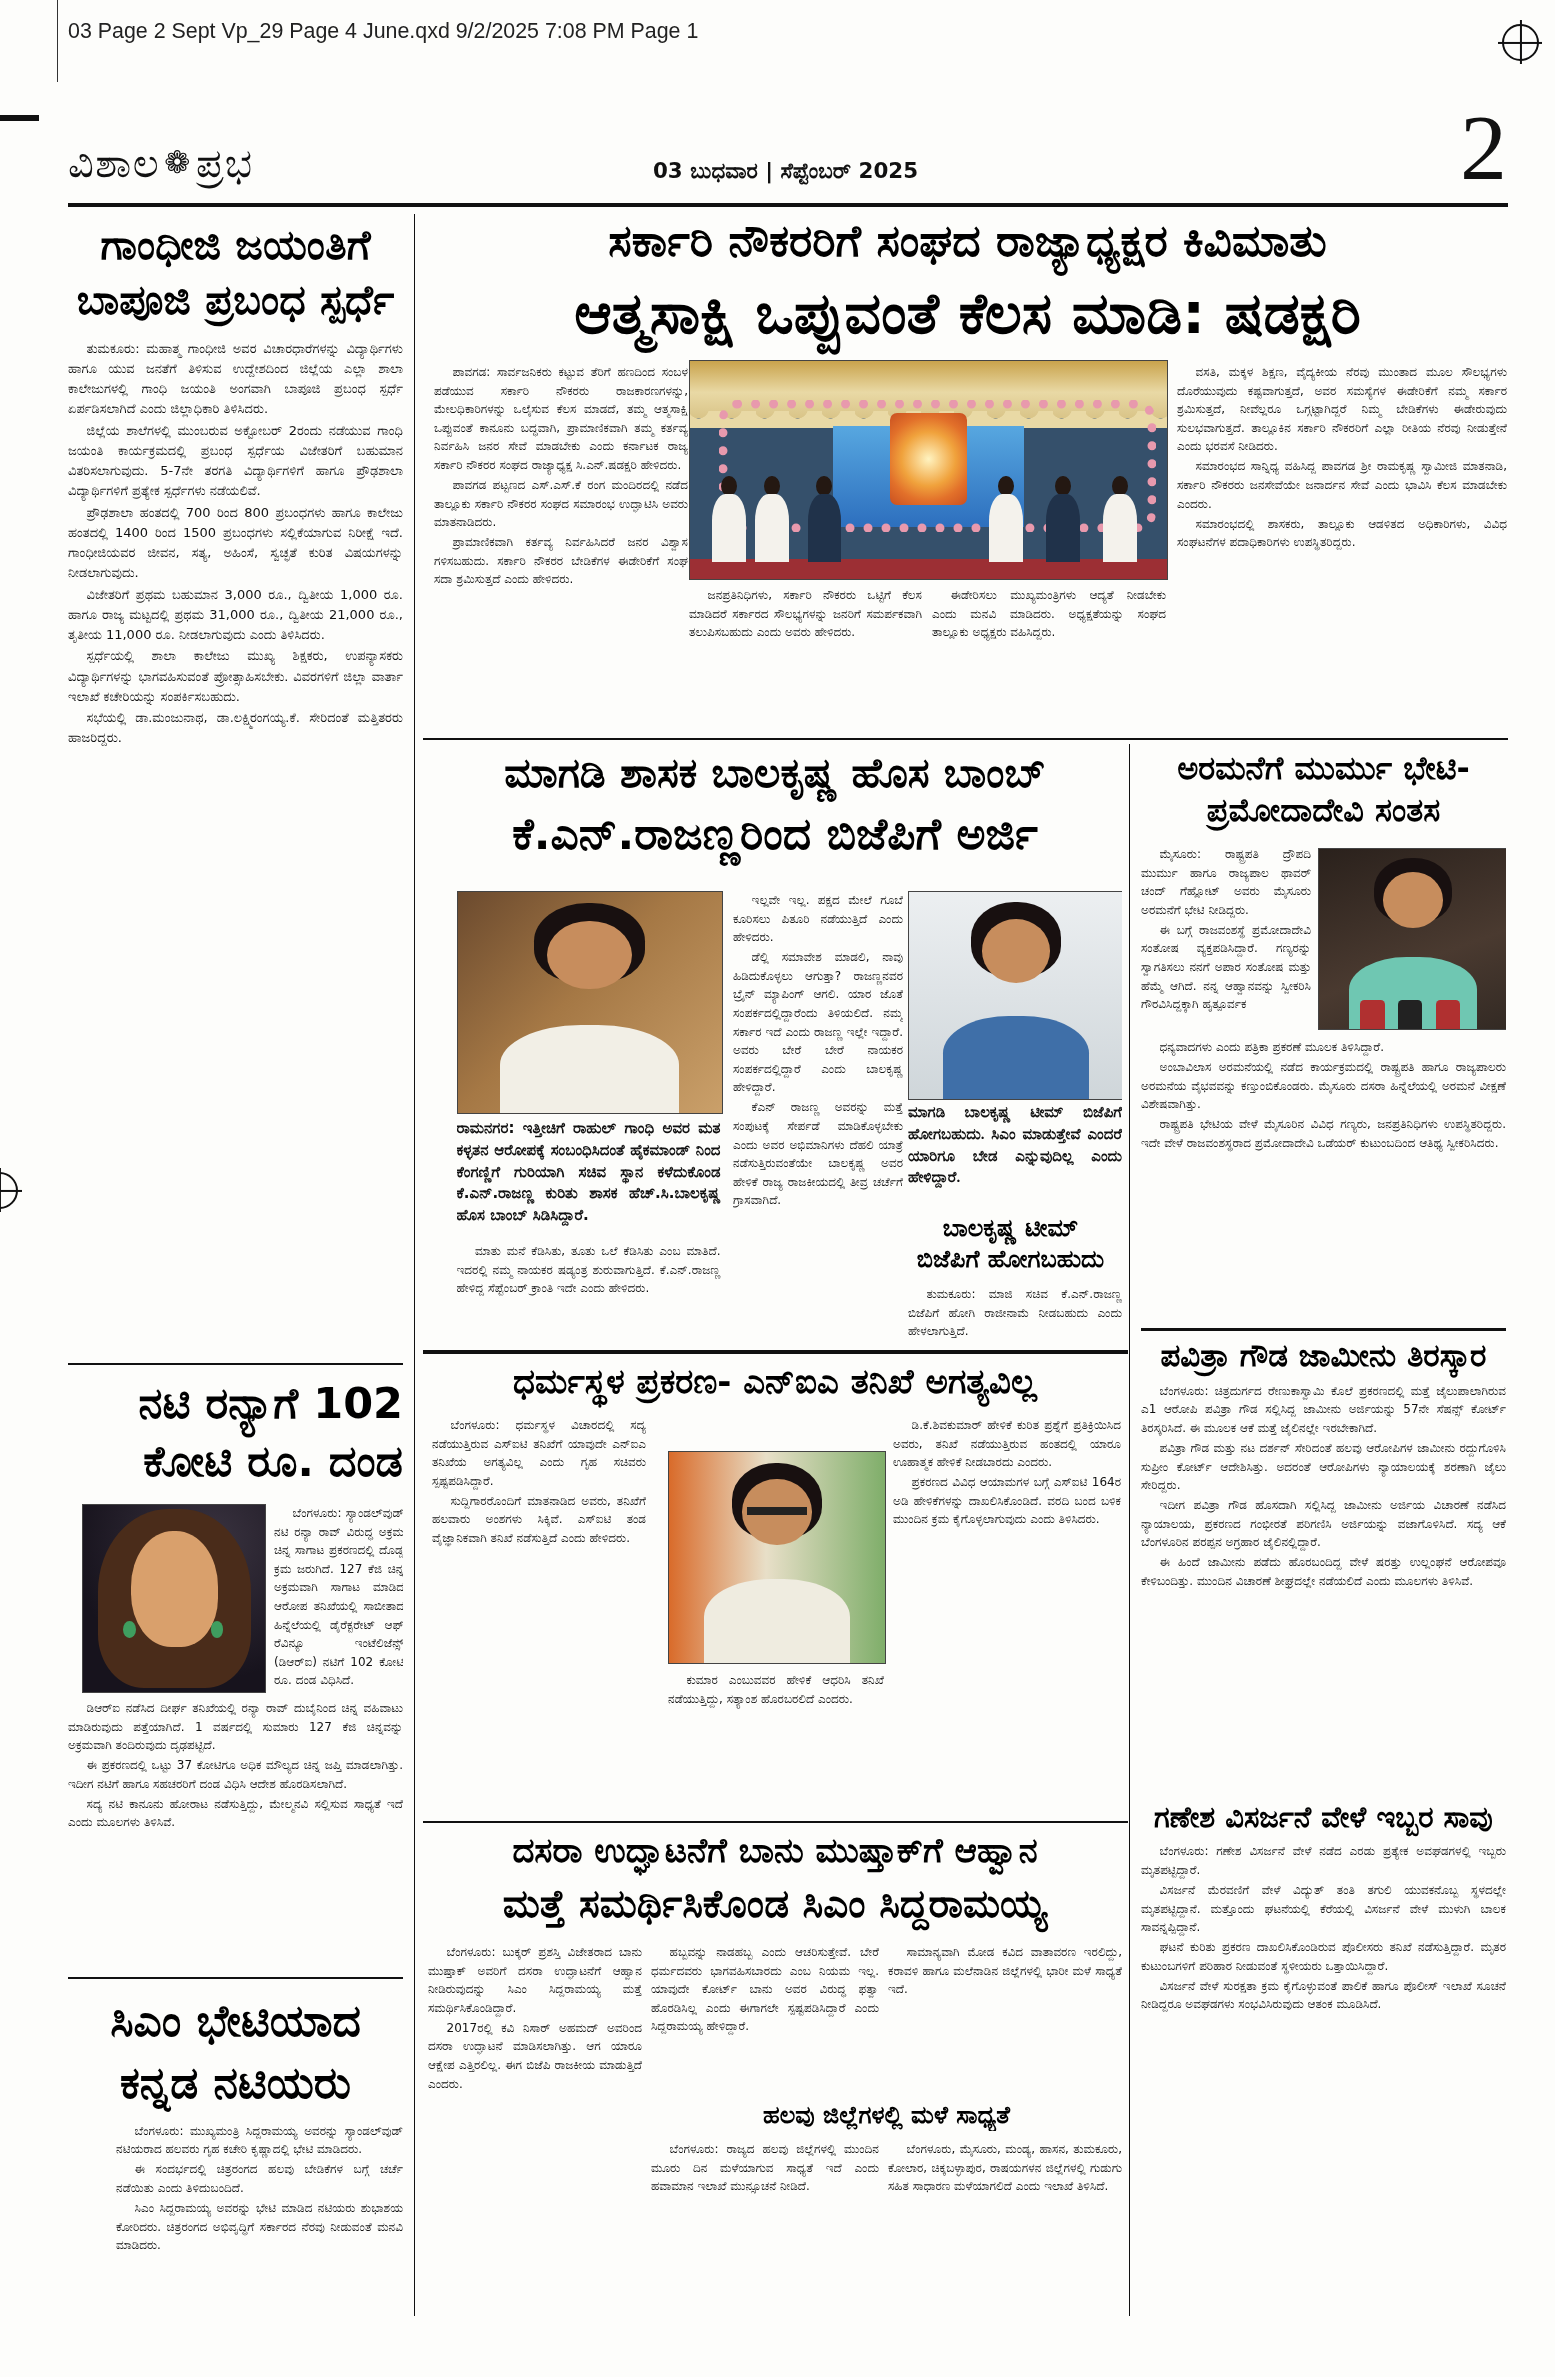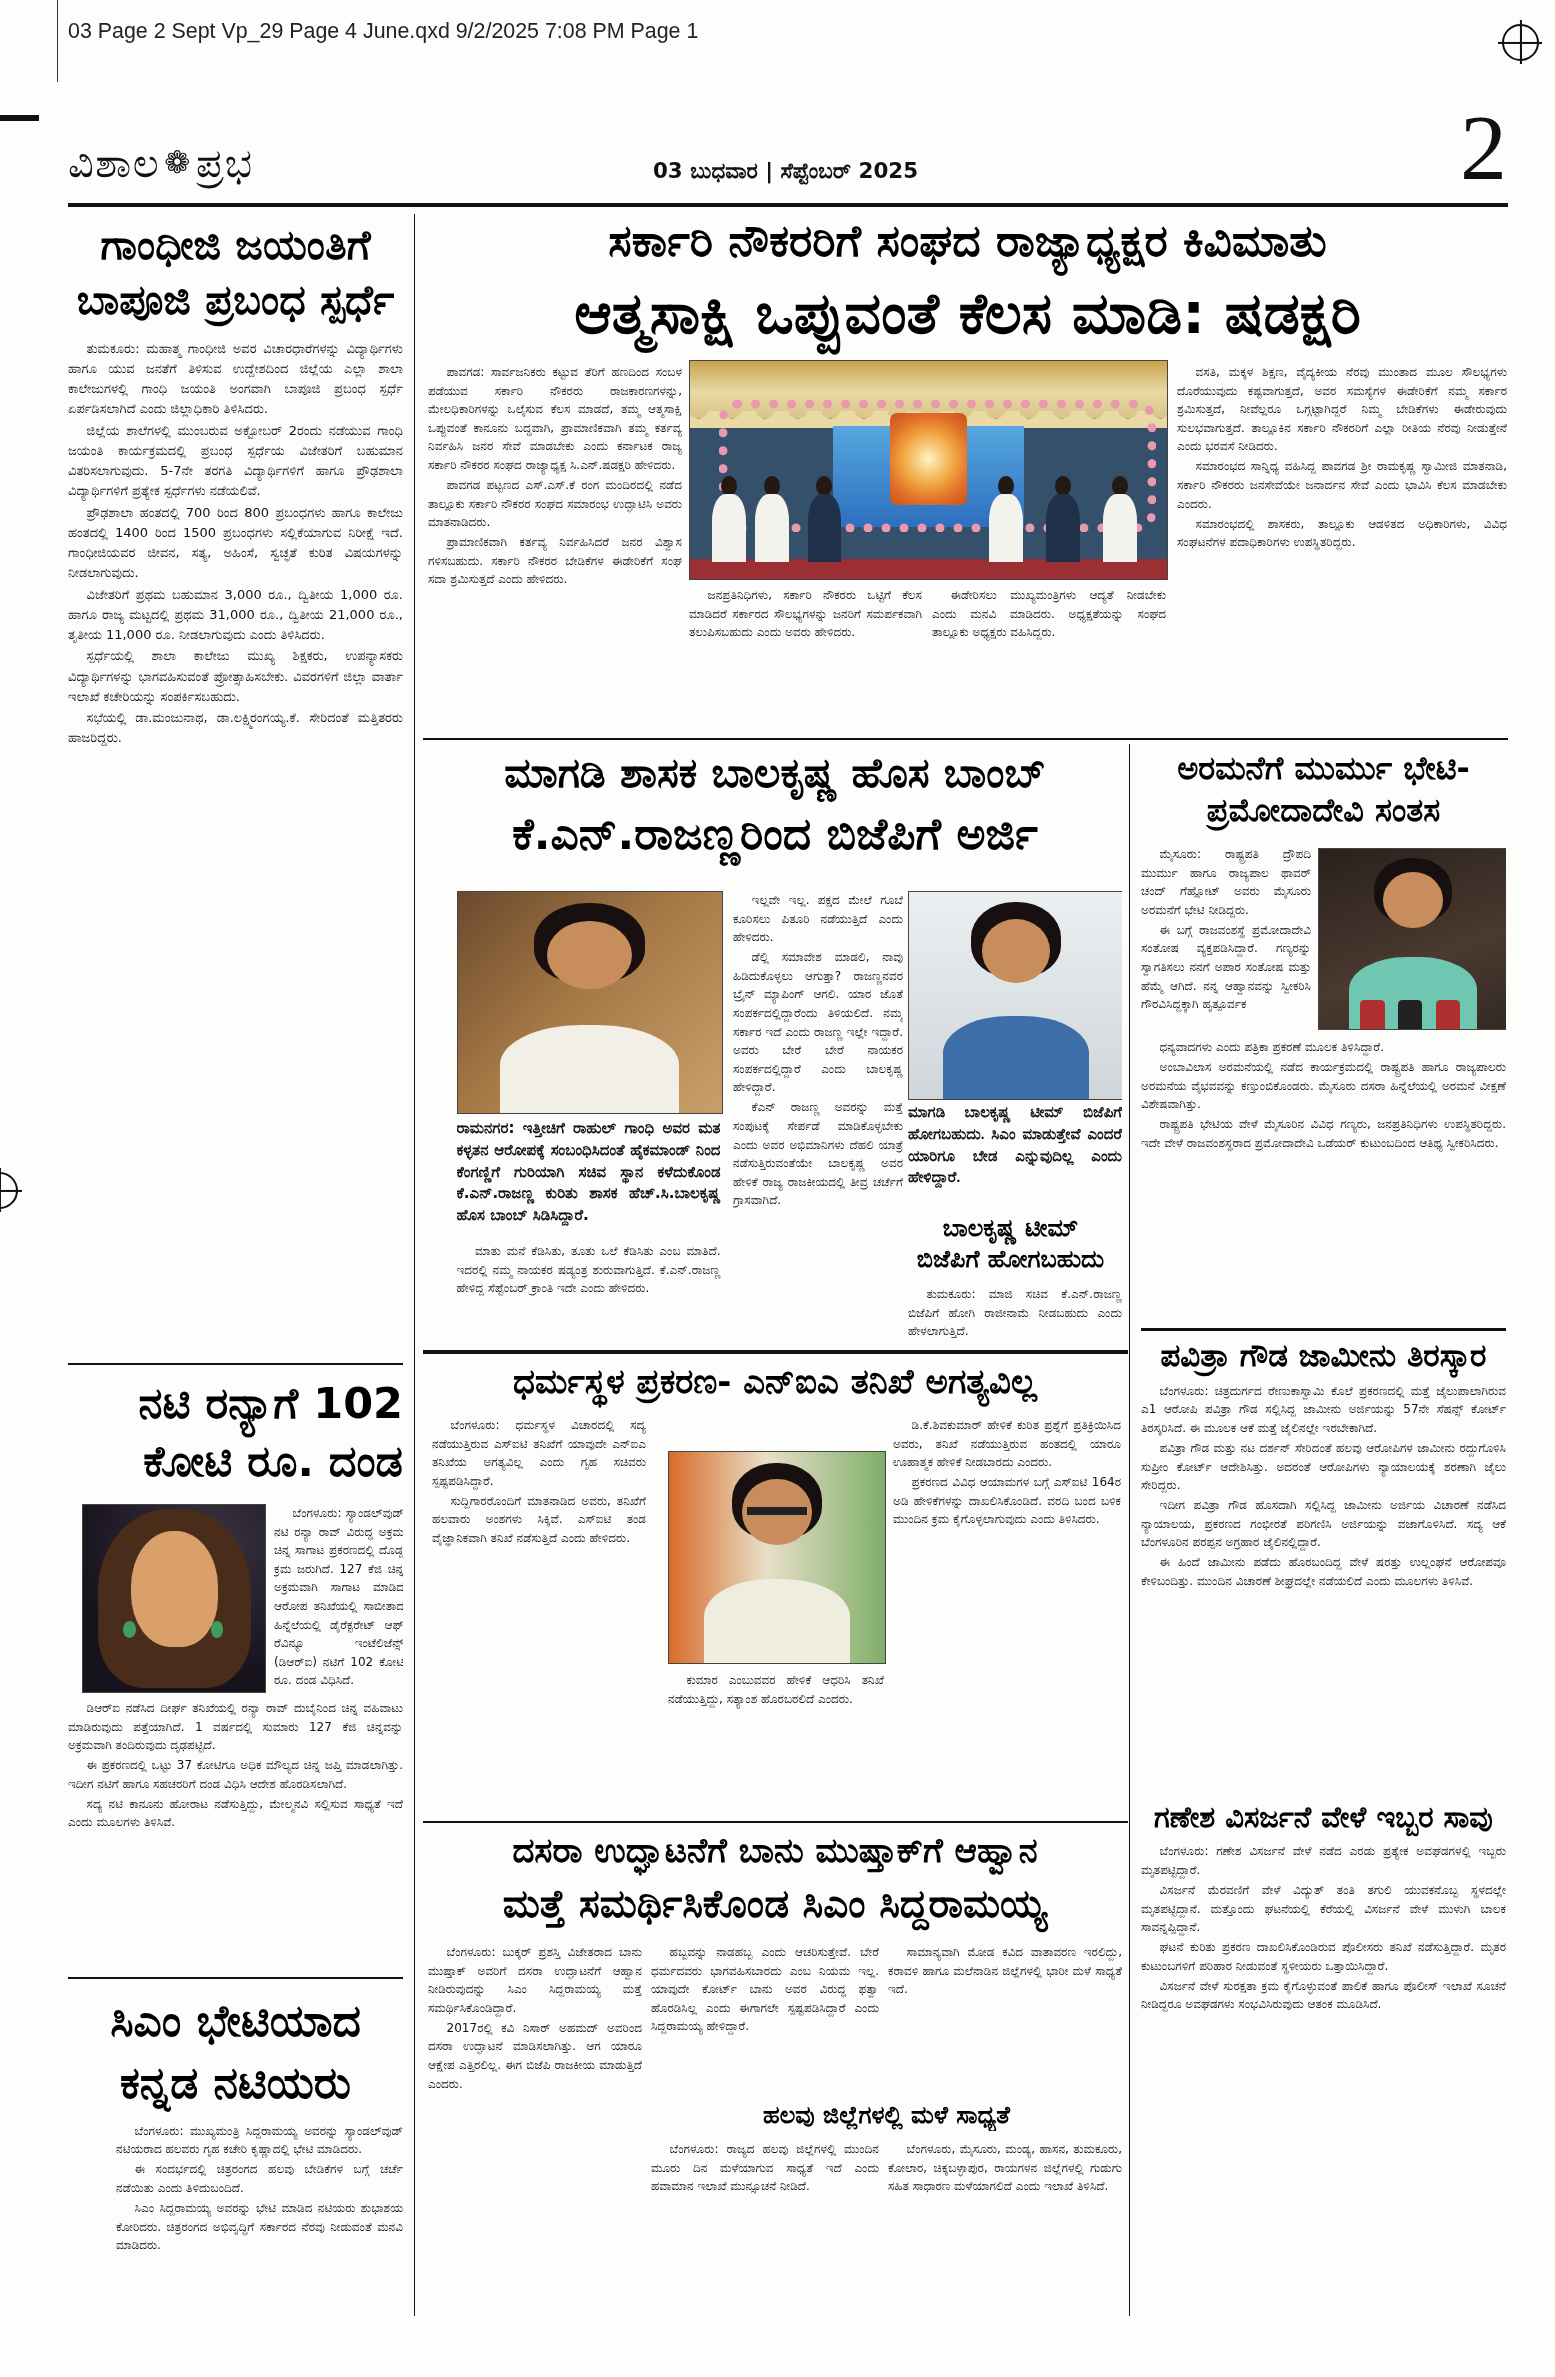--- a/index.html
+++ b/index.html
@@ -144,21 +144,21 @@
         <p>ಪ್ರೌಢಶಾಲಾ ಹಂತದಲ್ಲಿ 700 ರಿಂದ 800 ಪ್ರಬಂಧಗಳು ಹಾಗೂ ಕಾಲೇಜು ಹಂತದಲ್ಲಿ 1400 ರಿಂದ 1500 ಪ್ರಬಂಧಗಳು ಸಲ್ಲಿಕೆಯಾಗುವ ನಿರೀಕ್ಷೆ ಇದೆ. ಗಾಂಧೀಜಿಯವರ ಜೀವನ, ಸತ್ಯ, ಅಹಿಂಸೆ, ಸ್ವಚ್ಛತೆ ಕುರಿತ ವಿಷಯಗಳನ್ನು ನೀಡಲಾಗುವುದು.</p>
         <p>ವಿಜೇತರಿಗೆ ಪ್ರಥಮ ಬಹುಮಾನ 3,000 ರೂ., ದ್ವಿತೀಯ 1,000 ರೂ. ಹಾಗೂ ರಾಜ್ಯ ಮಟ್ಟದಲ್ಲಿ ಪ್ರಥಮ 31,000 ರೂ., ದ್ವಿತೀಯ 21,000 ರೂ., ತೃತೀಯ 11,000 ರೂ. ನೀಡಲಾಗುವುದು ಎಂದು ತಿಳಿಸಿದರು.</p>
         <p>ಸ್ಪರ್ಧೆಯಲ್ಲಿ ಶಾಲಾ ಕಾಲೇಜು ಮುಖ್ಯ ಶಿಕ್ಷಕರು, ಉಪನ್ಯಾಸಕರು ವಿದ್ಯಾರ್ಥಿಗಳನ್ನು ಭಾಗವಹಿಸುವಂತೆ ಪ್ರೋತ್ಸಾಹಿಸಬೇಕು. ವಿವರಗಳಿಗೆ ಜಿಲ್ಲಾ ವಾರ್ತಾ ಇಲಾಖೆ ಕಚೇರಿಯನ್ನು ಸಂಪರ್ಕಿಸಬಹುದು.</p>
         <p>ಸಭೆಯಲ್ಲಿ ಡಾ.ಮಂಜುನಾಥ, ಡಾ.ಲಕ್ಷ್ಮಿರಂಗಯ್ಯ.ಕೆ. ಸೇರಿದಂತೆ ಮತ್ತಿತರರು ಹಾಜರಿದ್ದರು.</p>
       </div>
   </div>
 
   <div class="art" style="left:428px;top:213px;width:1079px;height:524px;">
     <div class="hl hl-main-1">ಸರ್ಕಾರಿ ನೌಕರರಿಗೆ ಸಂಘದ ರಾಜ್ಯಾಧ್ಯಕ್ಷರ ಕಿವಿಮಾತು</div>
     <div class="hl hl-main-2">ಆತ್ಮಸಾಕ್ಷಿ ಒಪ್ಪುವಂತೆ ಕೆಲಸ ಮಾಡಿ: ಷಡಕ್ಷರಿ</div>
-    <div class="abs body-text" style="left:0;top:150px;width:254px;height:371px;">
+    <div class="abs body-text" style="left:6px;top:150px;width:254px;height:371px;">
         <p>ಪಾವಗಡ: ಸಾರ್ವಜನಿಕರು ಕಟ್ಟುವ ತೆರಿಗೆ ಹಣದಿಂದ ಸಂಬಳ ಪಡೆಯುವ ಸರ್ಕಾರಿ ನೌಕರರು ರಾಜಕಾರಣಗಳನ್ನು, ಮೇಲಧಿಕಾರಿಗಳನ್ನು ಒಲೈಸುವ ಕೆಲಸ ಮಾಡದೆ, ತಮ್ಮ ಆತ್ಮಸಾಕ್ಷಿ ಒಪ್ಪುವಂತೆ ಕಾನೂನು ಬದ್ಧವಾಗಿ, ಪ್ರಾಮಾಣಿಕವಾಗಿ ತಮ್ಮ ಕರ್ತವ್ಯ ನಿರ್ವಹಿಸಿ ಜನರ ಸೇವೆ ಮಾಡಬೇಕು ಎಂದು ಕರ್ನಾಟಕ ರಾಜ್ಯ ಸರ್ಕಾರಿ ನೌಕರರ ಸಂಘದ ರಾಜ್ಯಾಧ್ಯಕ್ಷ ಸಿ.ಎನ್.ಷಡಕ್ಷರಿ ಹೇಳಿದರು.</p>
         <p>ಪಾವಗಡ ಪಟ್ಟಣದ ಎಸ್.ಎಸ್.ಕೆ ರಂಗ ಮಂದಿರದಲ್ಲಿ ನಡೆದ ತಾಲ್ಲೂಕು ಸರ್ಕಾರಿ ನೌಕರರ ಸಂಘದ ಸಮಾರಂಭ ಉದ್ಘಾಟಿಸಿ ಅವರು ಮಾತನಾಡಿದರು.</p>
         <p>ಪ್ರಾಮಾಣಿಕವಾಗಿ ಕರ್ತವ್ಯ ನಿರ್ವಹಿಸಿದರೆ ಜನರ ವಿಶ್ವಾಸ ಗಳಿಸಬಹುದು. ಸರ್ಕಾರಿ ನೌಕರರ ಬೇಡಿಕೆಗಳ ಈಡೇರಿಕೆಗೆ ಸಂಘ ಸದಾ ಶ್ರಮಿಸುತ್ತದೆ ಎಂದು ಹೇಳಿದರು.</p>
       </div>
     <div class="photo ph-stage" style="left:261px;top:147px;width:477px;height:218px;">
       <div class="drape"></div>
       <div class="backdrop"></div>
       <div class="garland"></div>
       <div class="portrait-garland"></div>
       <div class="carpet"></div>
@@ -312,21 +312,21 @@
         <p>ಹಬ್ಬವನ್ನು ನಾಡಹಬ್ಬ ಎಂದು ಆಚರಿಸುತ್ತೇವೆ. ಬೇರೆ ಧರ್ಮದವರು ಭಾಗವಹಿಸಬಾರದು ಎಂಬ ನಿಯಮ ಇಲ್ಲ. ಯಾವುದೇ ಕೋರ್ಟ್ ಬಾನು ಅವರ ವಿರುದ್ಧ ಫತ್ವಾ ಹೊರಡಿಸಿಲ್ಲ ಎಂದು ಈಗಾಗಲೇ ಸ್ಪಷ್ಟಪಡಿಸಿದ್ದಾರೆ ಎಂದು ಸಿದ್ದರಾಮಯ್ಯ ಹೇಳಿದ್ದಾರೆ.</p>
       </div>
     <div class="abs hl hl-sub" style="left:223px;top:271px;width:471px;">ಹಲವು ಜಿಲ್ಲೆಗಳಲ್ಲಿ ಮಳೆ ಸಾಧ್ಯತೆ</div>
     <div class="abs body-text" style="left:223px;top:311px;width:228px;height:174px;">
         <p>ಬೆಂಗಳೂರು: ರಾಜ್ಯದ ಹಲವು ಜಿಲ್ಲೆಗಳಲ್ಲಿ ಮುಂದಿನ ಮೂರು ದಿನ ಮಳೆಯಾಗುವ ಸಾಧ್ಯತೆ ಇದೆ ಎಂದು ಹವಾಮಾನ ಇಲಾಖೆ ಮುನ್ಸೂಚನೆ ನೀಡಿದೆ.</p>
       </div>
     <div class="abs body-text" style="left:460px;top:114px;width:234px;height:153px;">
         <p>ಸಾಮಾನ್ಯವಾಗಿ ಮೋಡ ಕವಿದ ವಾತಾವರಣ ಇರಲಿದ್ದು, ಕರಾವಳಿ ಹಾಗೂ ಮಲೆನಾಡಿನ ಜಿಲ್ಲೆಗಳಲ್ಲಿ ಭಾರೀ ಮಳೆ ಸಾಧ್ಯತೆ ಇದೆ.</p>
       </div>
     <div class="abs body-text" style="left:460px;top:311px;width:234px;height:174px;">
-        <p>ಬೆಂಗಳೂರು, ಮೈಸೂರು, ಮಂಡ್ಯ, ಹಾಸನ, ತುಮಕೂರು, ಕೋಲಾರ, ಚಿಕ್ಕಬಳ್ಳಾಪುರ, ರಾಯಗಳನ ಜಿಲ್ಲೆಗಳಲ್ಲಿ ಗುಡುಗು ಸಹಿತ ಸಾಧಾರಣ ಮಳೆಯಾಗಲಿದೆ ಎಂದು ಇಲಾಖೆ ತಿಳಿಸಿದೆ.</p>
+        <p>ಬೆಂಗಳೂರು, ಮೈಸೂರು, ಮಂಡ್ಯ, ಹಾಸನ, ತುಮಕೂರು, ಕೋಲಾರ, ಚಿಕ್ಕಬಳ್ಳಾಪುರ, ರಾಷಯಗಳನ ಜಿಲ್ಲೆಗಳಲ್ಲಿ ಗುಡುಗು ಸಹಿತ ಸಾಧಾರಣ ಮಳೆಯಾಗಲಿದೆ ಎಂದು ಇಲಾಖೆ ತಿಳಿಸಿದೆ.</p>
       </div>
   </div>
 
   <div class="art" style="left:68px;top:1374px;width:335px;height:598px;">
     <div class="hl hl-ranya">
       <div>ನಟಿ ರನ್ಯಾಗೆ 102</div>
       <div>ಕೋಟಿ ರೂ. ದಂಡ</div>
     </div>
     <div class="photo portrait ph-ranya" style="left:14.3px;top:130px;width:182px;height:187px;">
       <div class="bg"></div>

